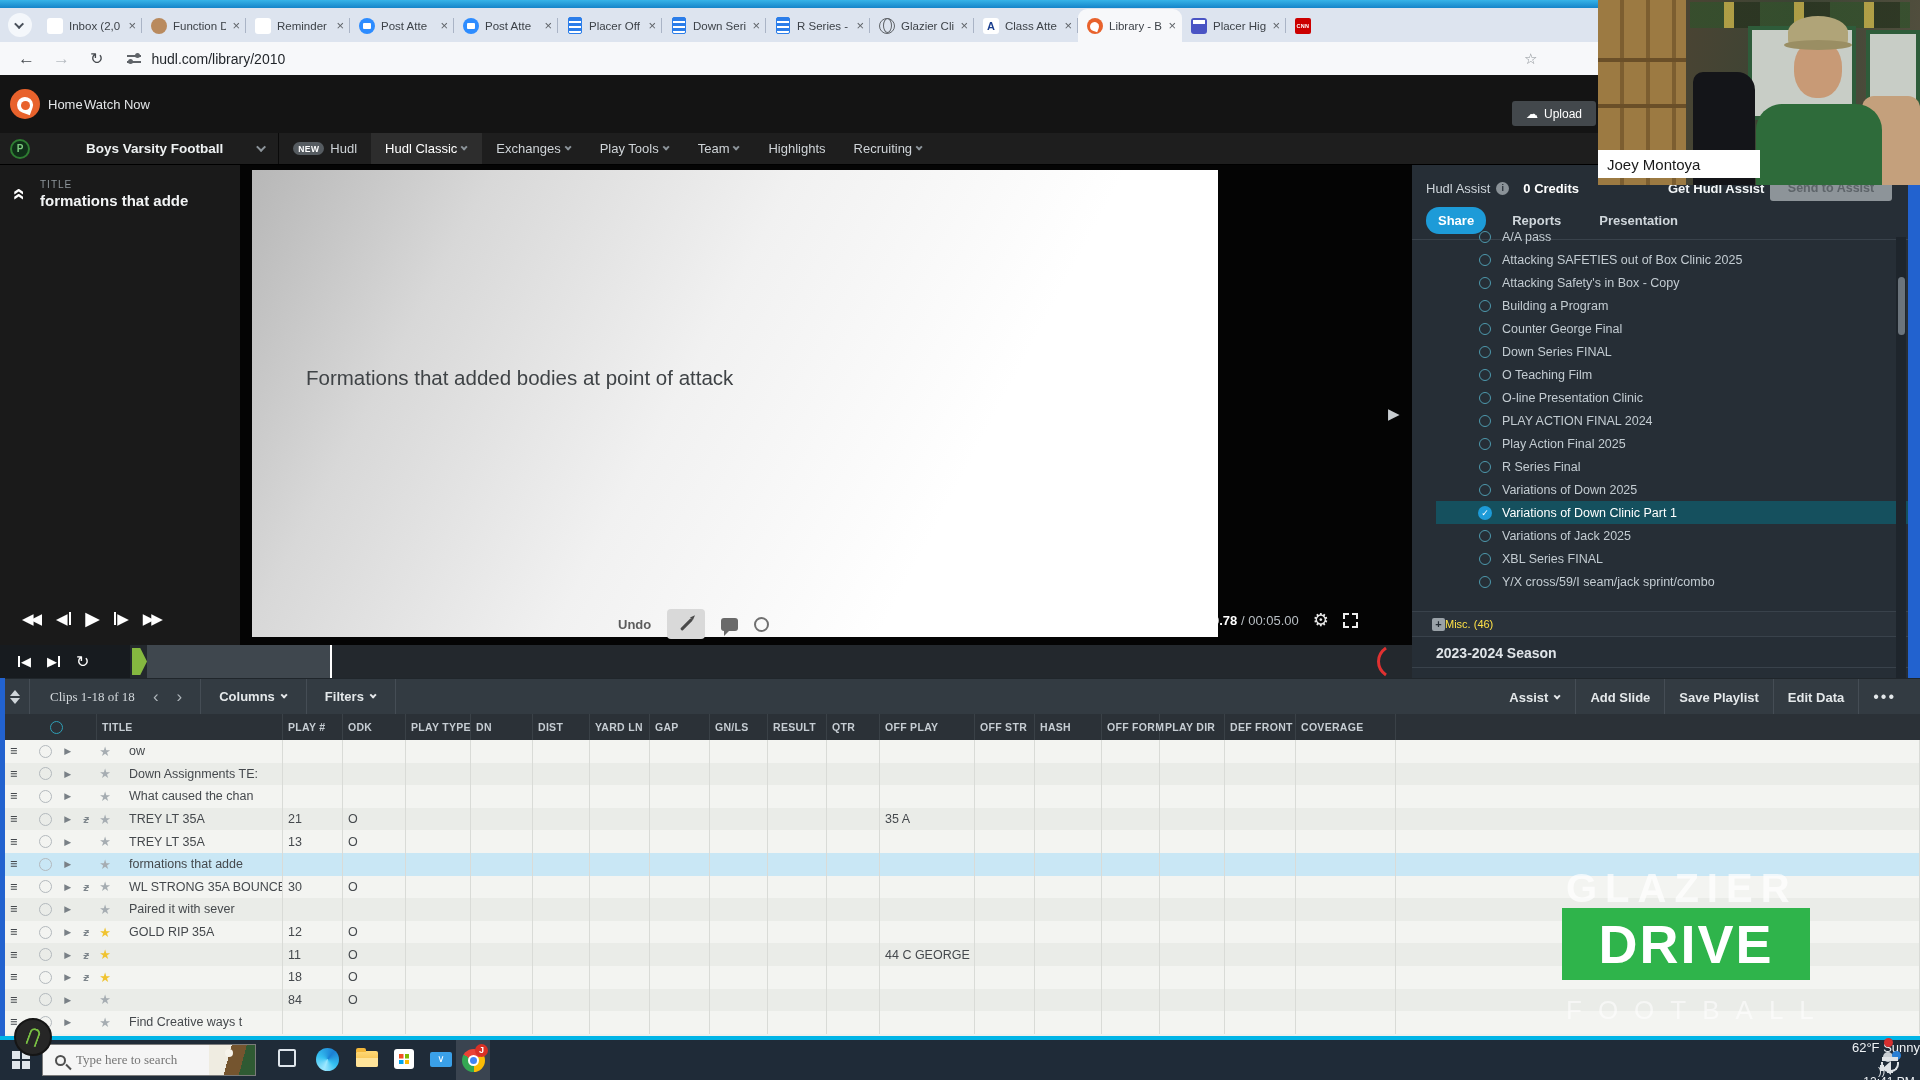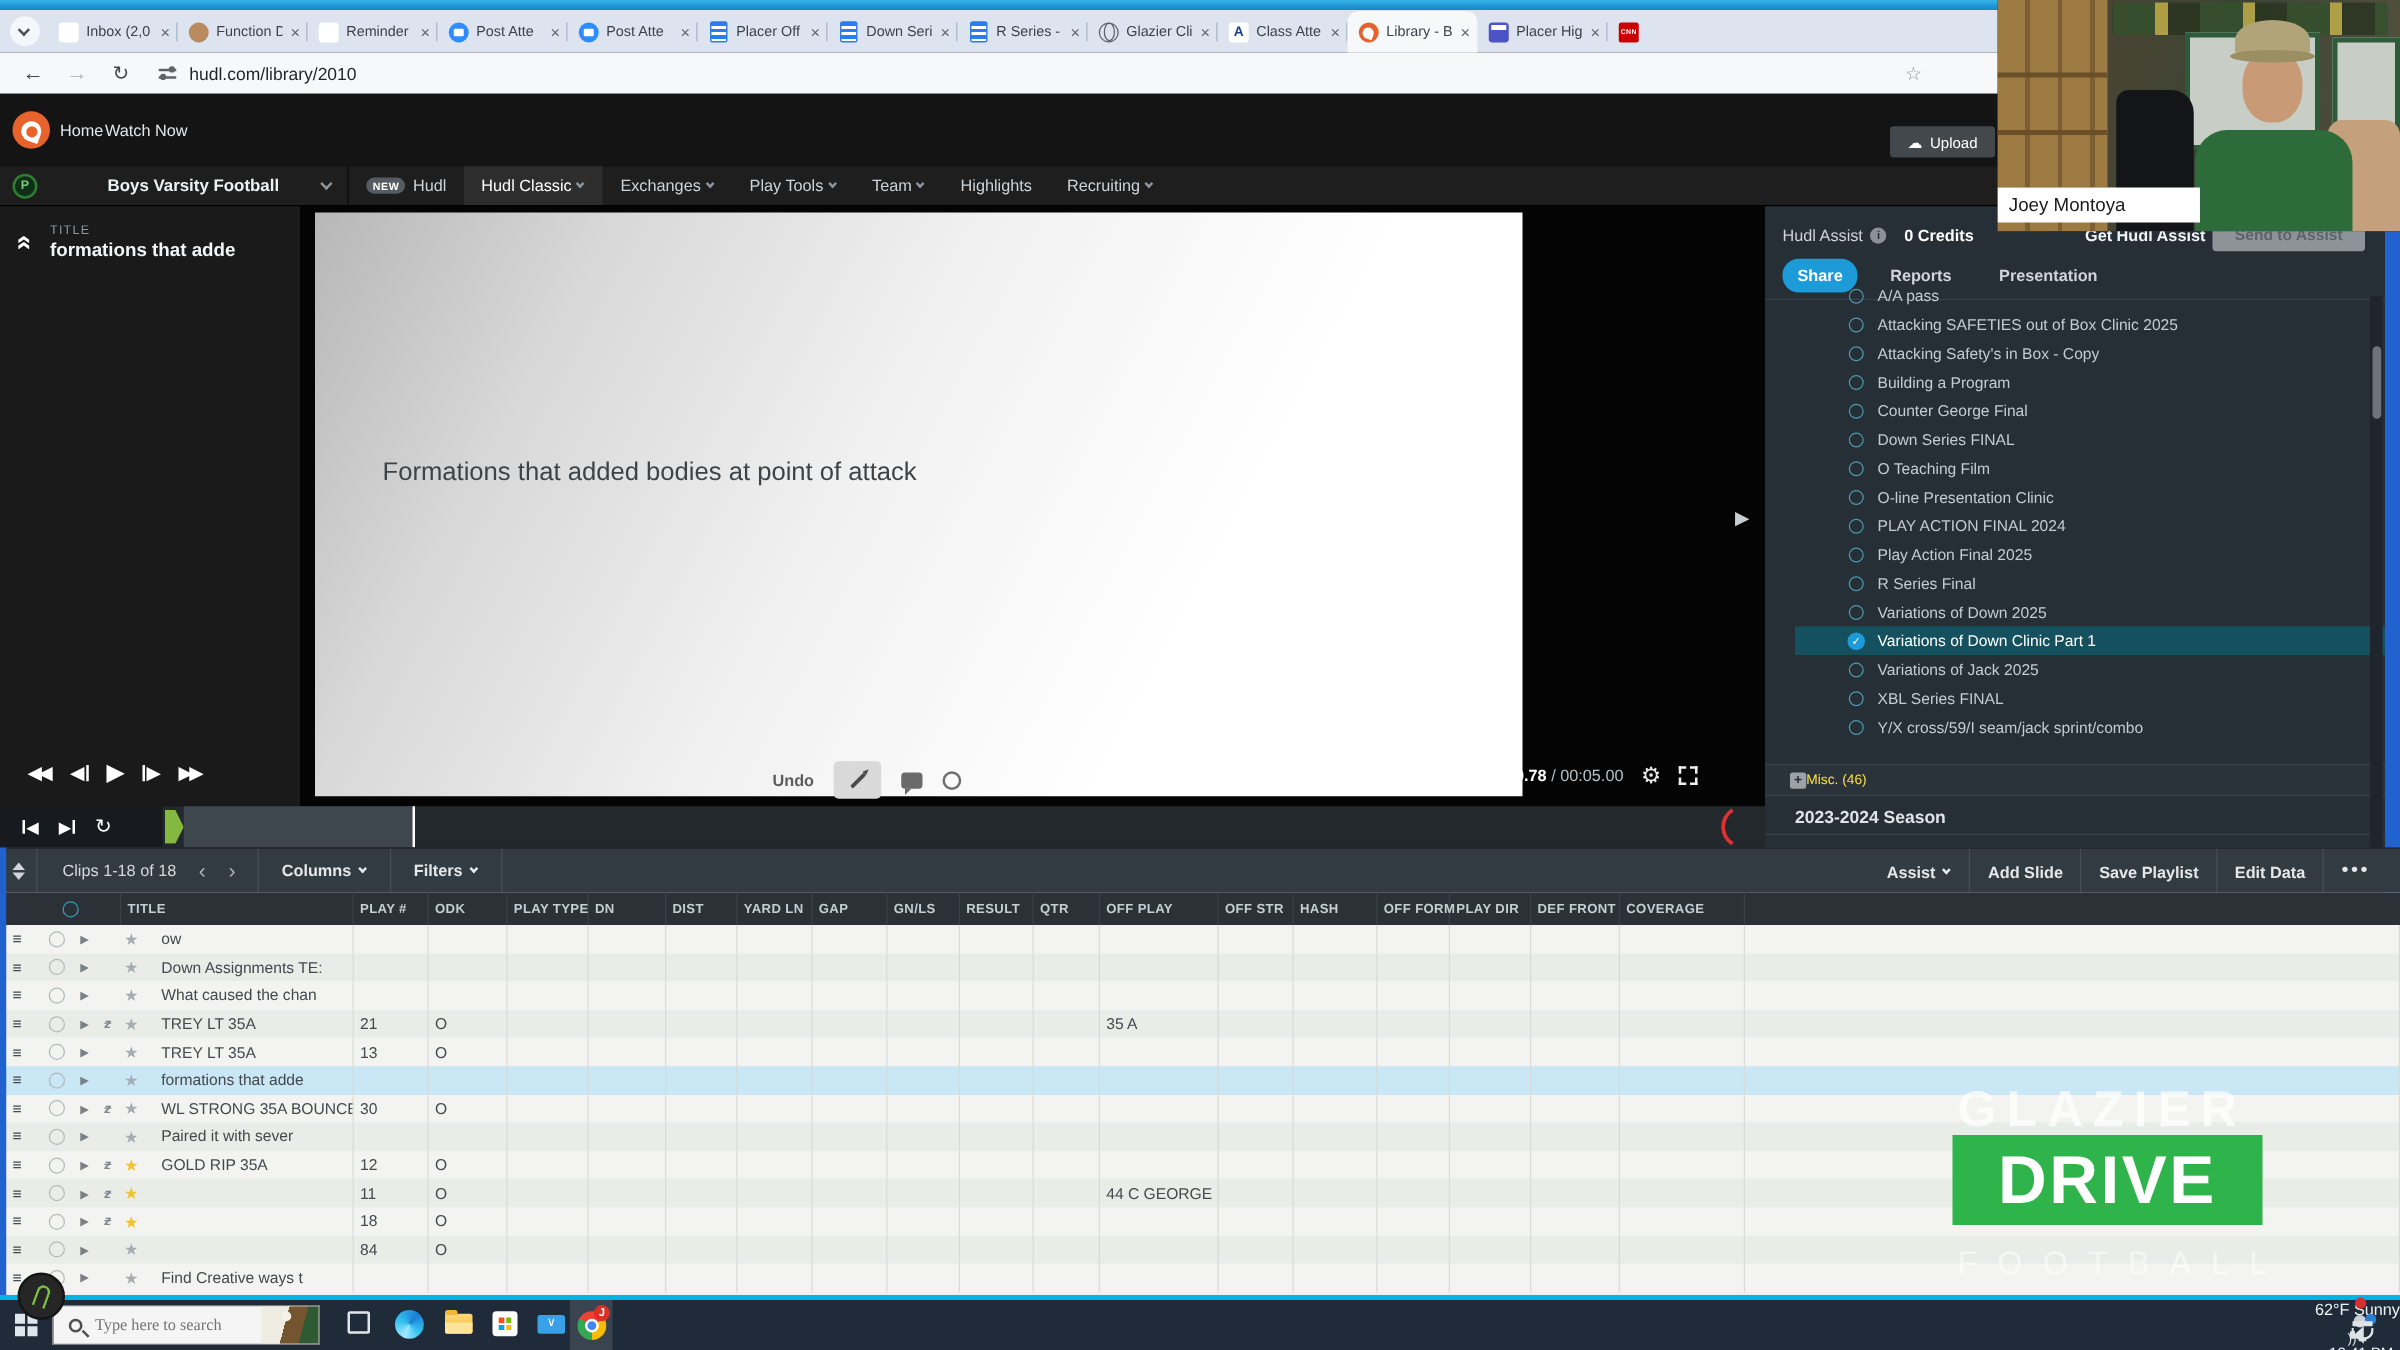--- a/index.html
+++ b/index.html
@@ -176,21 +176,21 @@
   .tl-redarc { position:absolute; left:1372px; top:1px; }
 
   
   .clips-toolbar { position:absolute; left:0; top:678px; width:1920px; height:36px; background:#333b42;
     border-top:1px solid #20262b; display:flex; align-items:center; }
   .sort-box { width:30px; height:36px; border-right:1px solid #454d55; display:flex; flex-direction:column;
     align-items:center; justify-content:center; gap:2px; }
   .sort-box .t { width:0; height:0; border-left:5px solid transparent; border-right:5px solid transparent; }
   .sort-box .t.up { border-bottom:6px solid #cfd5da; }
   .sort-box .t.dn { border-top:6px solid #cfd5da; }
-  .clips-label { margin-left:20px; font-size:13px; color:#d3d8dc; }
+  .clips-label { margin-left:20px; font-size:13px; color:#d3d8dc;font-family:Liberation Serif, serif; }
   .pg-arrow { margin-left:18px; font-size:17px; color:#aeb5ba; line-height:1; }
   .tb-divider { width:1px; height:36px; background:#454d55; margin-left:18px; }
   .tb-item { margin-left:18px; display:flex; align-items:center; gap:8px; font-size:13px; font-weight:bold; color:#e4e8ea; }
   .tb-right { position:absolute; right:24px; top:0; height:36px; display:flex; align-items:center; }
   .tb-right .tb-item { margin:0 14px; }
   .tb-right .tb-divider { margin:0; }
   .dots { font-size:16px; color:#e4e8ea; letter-spacing:2px; margin-left:14px; }
 
   
   .grid { position:absolute; left:0; top:714px; width:1920px; height:322px; background:#eef0ed; }

